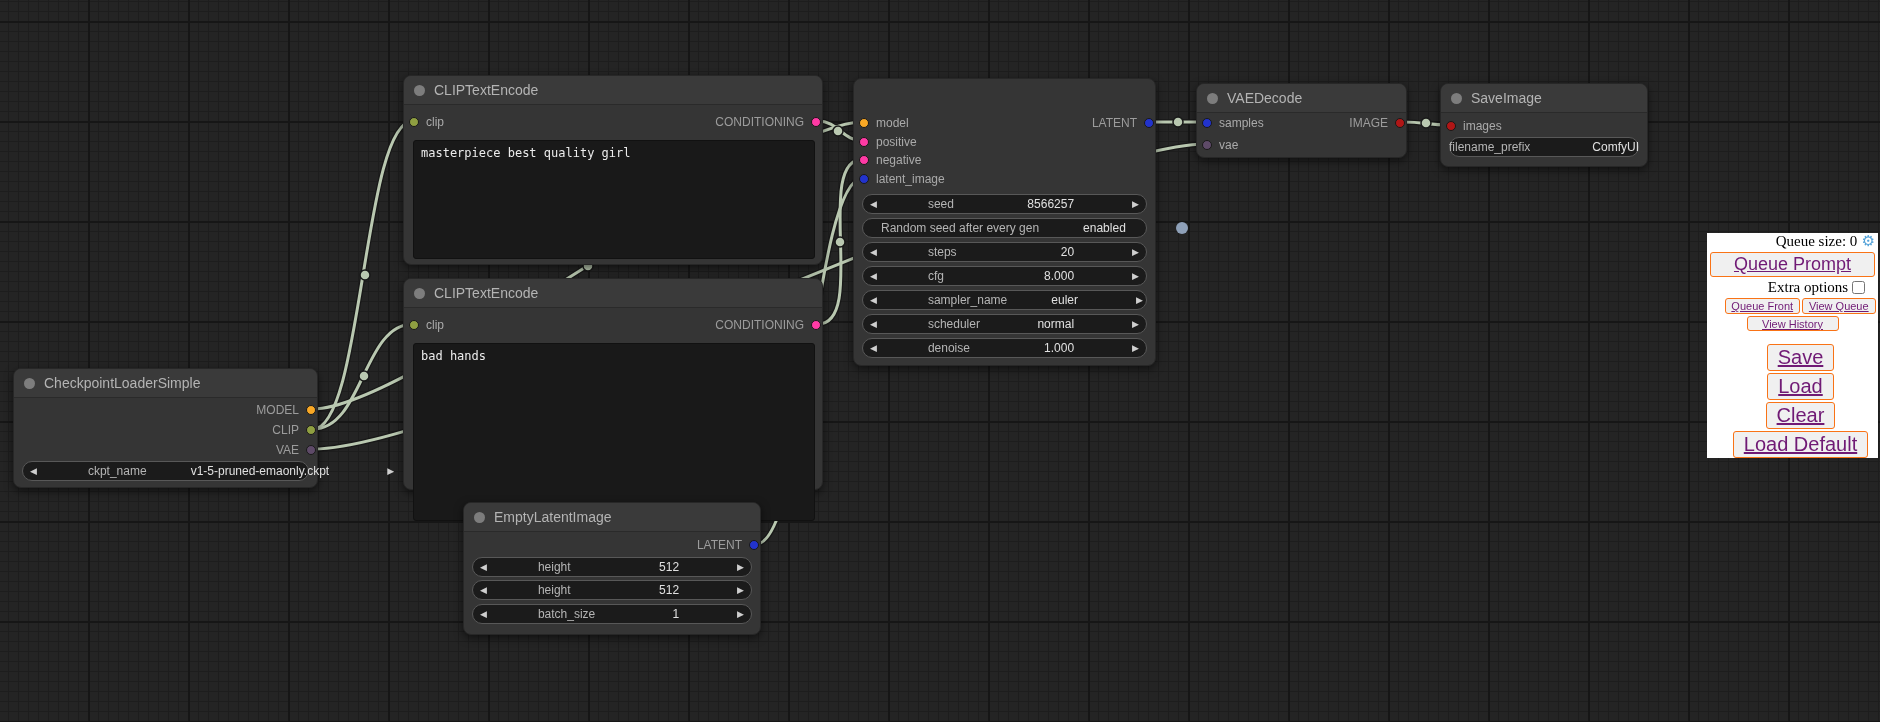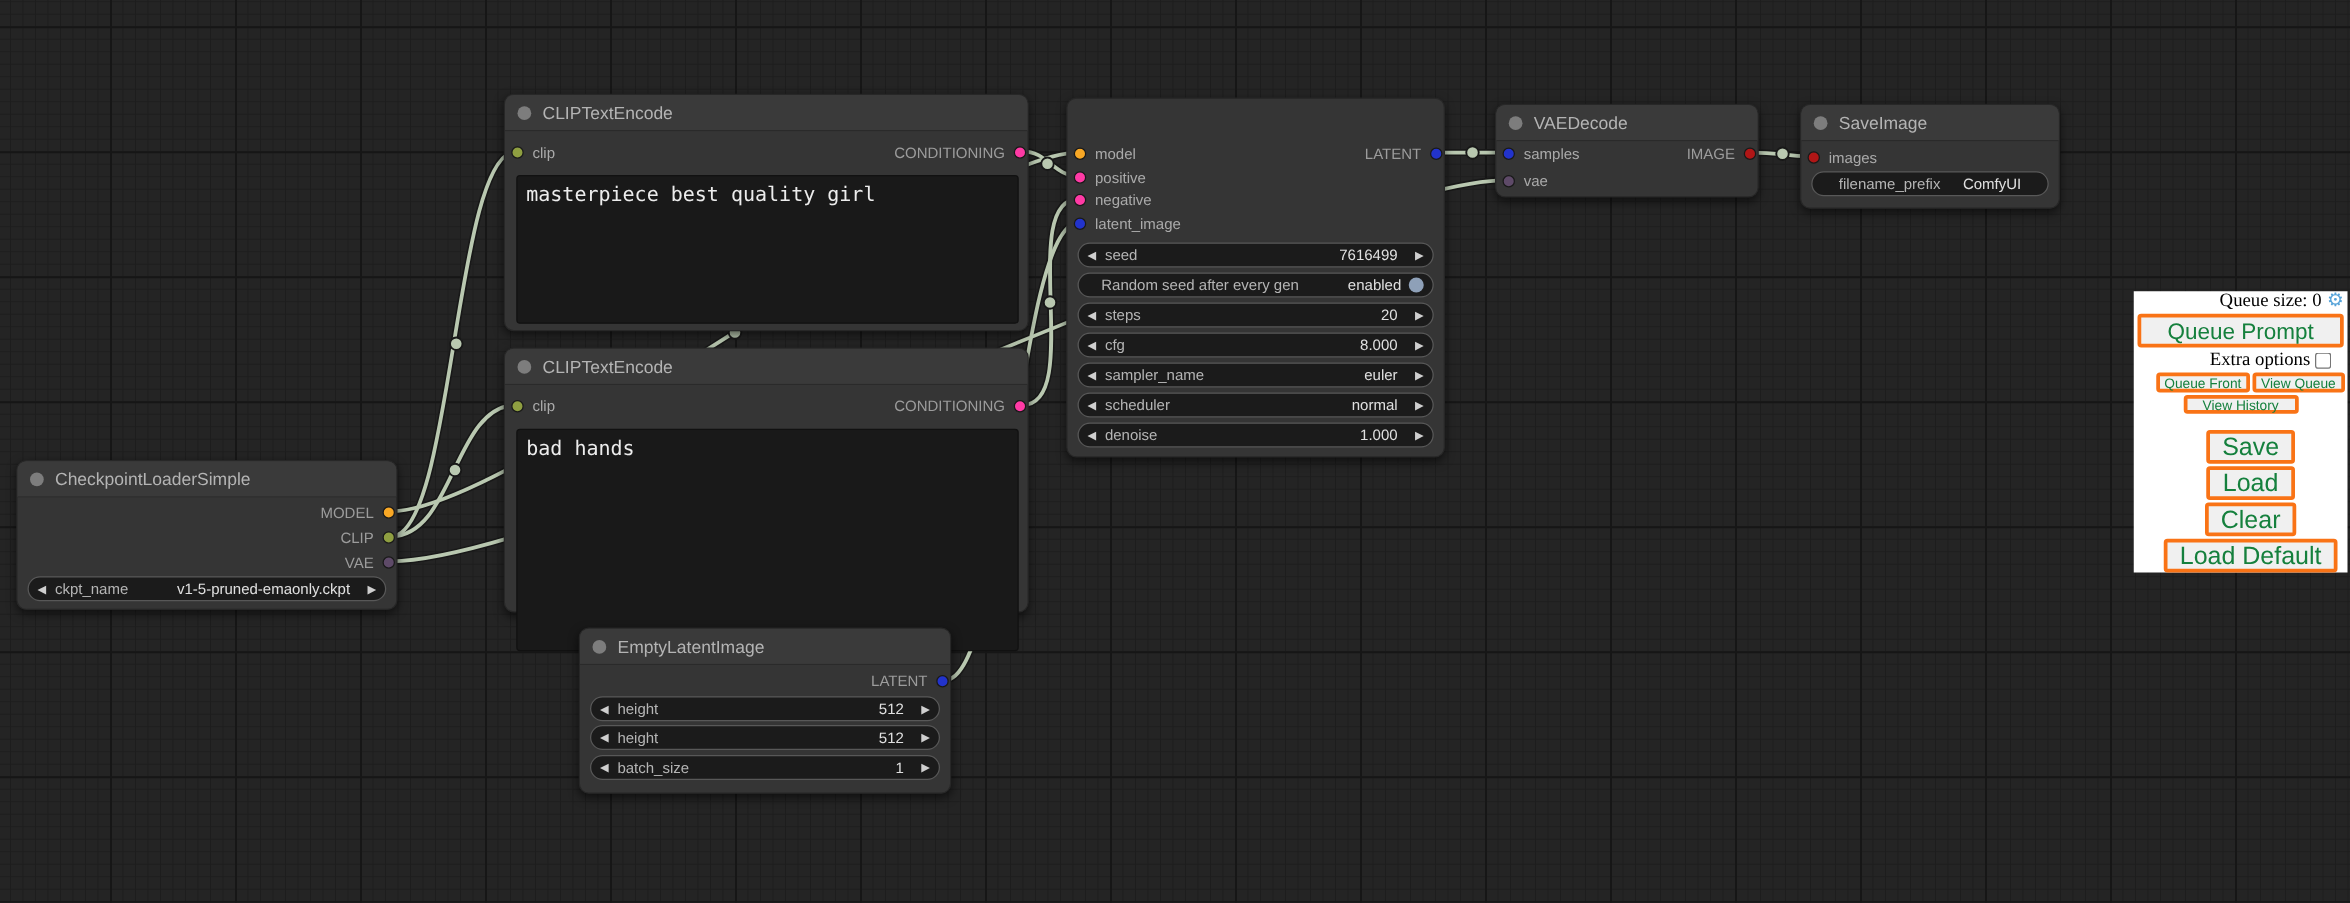--- a/index.html
+++ b/index.html
@@ -33,48 +33,48 @@
   .tdot{width:11px;height:11px;border-radius:50%;margin:0 9px 0 10px;flex:0 0 auto;}
   .slot{position:absolute;height:16px;display:flex;align-items:center;font-size:12px;color:#aaa;}
   .slot.in{left:0;padding-left:5px;}
   .slot.out{right:0;padding-right:1px;color:#9c9c9c;}
   .pdot{width:10px;height:10px;border-radius:50%;border:1px solid #191919;box-sizing:border-box;flex:0 0 auto;}
   .slot.in .pdot{margin-right:7px;}
   .slot.out .pdot{margin-left:7px;}
   .widget{
     position:absolute;left:8px;right:8px;height:20px;border-radius:10px;
     background:#1b1b1b;border:1px solid #585858;box-sizing:border-box;
-    display:flex;align-items:center;font-size:12px;padding:0 7px;
+    display:flex;align-items:center;font-size:12px;padding:0 7px;gap:44px;
   }
   .warrow{font-size:9px;color:#cfcfcf;flex:0 0 auto;line-height:1;}
   .wlabel{color:#b5b5b5;margin-left:7px;white-space:nowrap;}
   .wvalue{color:#e0e0e0;margin-left:auto;margin-right:14px;white-space:nowrap;}
   .widget.noarrow{padding-left:18px;}
   .widget.noarrow .wlabel{margin-left:0;}
   .widget.center{justify-content:center;}
   .widget.center .wlabel{margin-left:0;}
   .widget.center .wvalue{margin-left:18px;margin-right:0;}
   .toggle{width:12px;height:12px;border-radius:50%;margin-left:6px;flex:0 0 auto;}
   .prompt-box{
     position:absolute;left:9px;right:7px;background:#191919;border:1px solid #111;
     border-radius:3px;color:#ececec;font-family:"DejaVu Sans Mono",monospace;
-    font-size:16px;padding:5px 7px;box-sizing:border-box;white-space:pre-wrap;
+    font-size:12px;padding:5px 7px;box-sizing:border-box;white-space:pre-wrap;
   }
 
   .queue-panel{
     position:absolute;left:1707px;top:233px;width:171px;height:225px;z-index:3;
     background:#ffffff;color:#000;font-family:"Liberation Serif",serif;
     box-sizing:border-box;display:flex;flex-direction:column;align-items:stretch;
   }
   .qrow{position:relative;display:flex;align-items:center;justify-content:center;margin-left:48px;}
   .qsize{height:19px;font-size:15px;}
   .gear{position:absolute;right:3px;top:1px;font-size:15px;line-height:1;cursor:pointer;}
   .qbtn{
-    font-family:"Liberation Sans",sans-serif;background:#f0f0f0;color:#15803d;
-    border:3px solid #f97316;border-radius:3px;cursor:pointer;
+    font-family:"Liberation Sans",sans-serif;background:#f0f0f0;color:#701a75;
+    border:1px solid #f97316;border-radius:3px;cursor:pointer;text-decoration:underline;
   }
   .qbtn.big{margin:1px 3px;height:27px;font-size:18px;}
   .extra{height:20px;font-size:15px;gap:4px;}
   .extra input{width:13px;height:13px;margin:0;}
   .two{display:flex;gap:2px;margin:1px 2px;padding-left:16px;}
   .two .qbtn{flex:1;height:16px;font-size:11px;padding:0;}
   .hist{margin:1px 0 0 0;}
   .hist .qbtn{width:92px;height:15px;font-size:11px;padding:0;}
   .qstack{margin-top:13px;display:flex;flex-direction:column;align-items:center;gap:2px;}
   .qbtn.med{height:27px;font-size:20px;padding:0 10px;margin-left:16px;}
@@ -204,21 +204,21 @@
       <span>latent_image</span>
     </div>
   <div class="slot out" style="top:36px">
       <span>LATENT</span>
       <span class="pdot" style="background: rgb(34, 51, 204);"></span>
     </div>
 
   <div class="widget" style="top:115px">
     <span class="warrow">◀</span>
     <span class="wlabel">seed</span>
-    <span class="wvalue">7616499</span>
+    <span class="wvalue">8566257</span>
     <span class="warrow">▶</span>
   </div>
   <div class="widget noarrow" style="top:139px">
     <span class="wlabel">Random seed after every gen</span>
     <span class="wvalue" style="margin-right:0">enabled</span>
     <span class="toggle" style="background: rgb(142, 160, 184);"></span>
   </div>
   <div class="widget" style="top:163px">
     <span class="warrow">◀</span>
     <span class="wlabel">steps</span>

